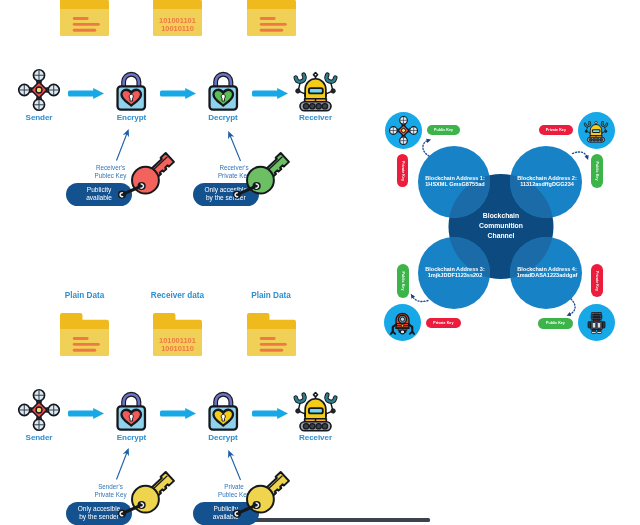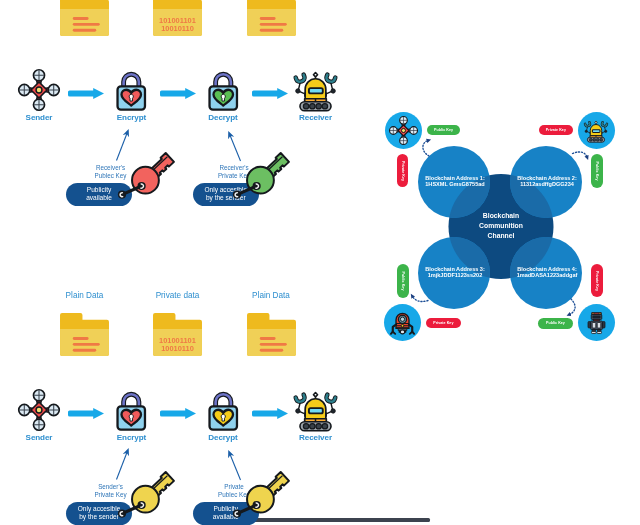--- a/index.html
+++ b/index.html
@@ -2,21 +2,21 @@
 <html><head>
 <meta charset="utf-8">
 <title>Encryption and Blockchain Diagram</title>
 <style>
   html, body { margin:0; padding:0; width:640px; height:525px; background:#fff; overflow:hidden;
     font-family:"Liberation Sans", sans-serif; -webkit-font-smoothing:antialiased; }
   #root { position:relative; width:640px; height:420px; background:#fff; }
   .abs { position:absolute; }
   .node-label { position:absolute; color:#2e8fcf; font-weight:700; font-size:8.1px;
     white-space:nowrap; text-align:center; transform:translateX(-50%); letter-spacing:-0.1px; }
-  .doc-label { position:absolute; color:#2e8fcf; font-weight:400; font-size:8.2px;
+  .doc-label { position:absolute; color:#2e8fcf; font-weight:700; font-size:8.2px;
     white-space:nowrap; text-align:center; transform:translateX(-50%); }
   .callout-title { position:absolute; color:#2f76b8; font-weight:400; font-size:6.3px;
     line-height:7.9px; white-space:nowrap; text-align:center; transform:translateX(-50%); }
   .pill { position:absolute; background:#14518f; border-radius:12px; color:#fff; font-weight:400;
     font-size:6.55px; line-height:8.6px; display:flex; flex-direction:column; align-items:center;
     justify-content:center; text-align:center; white-space:nowrap; }
   .bc-addr { position:absolute; color:#fff; font-size:5.55px; font-weight:700; line-height:6.4px;
     text-align:center; white-space:nowrap; transform:translate(-50%,-50%); }
   .bc-center { position:absolute; color:#fff; font-size:6.8px; font-weight:700; line-height:10.4px;
     text-align:center; white-space:nowrap; transform:translate(-50%,-50%); }
@@ -209,21 +209,21 @@
 <path d="M237.9 192.9 a2.0 2.0 0 1 0 0.3 3.5" fill="none" stroke="#f2f2f2" stroke-width="1.5"></path>
 <circle cx="256.6" cy="186" r="4.1" fill="#15191d"></circle>
 <path d="M255.70000000000002 184.3 a2.0 2.0 0 1 1 -0.3 3.5" fill="none" stroke="#f2f2f2" stroke-width="1.5"></path>
 </svg>
 <div class="pill" style="left:193px;top:182.7px;width:65.5px;height:23.5px;z-index:3;">
 <span>Only accesible</span>
 <span>by the sender</span>
 </div>
 <div class="abs" style="left:0;top:0;width:360px;height:525px;">
 <div class="doc-label" style="left:84.5px;top:290.5px;">Plain Data</div>
-<div class="doc-label" style="left:177.5px;top:290.5px;">Private data</div>
+<div class="doc-label" style="left:177.5px;top:290.5px;">Receiver data</div>
 <div class="doc-label" style="left:271px;top:290.5px;">Plain Data</div>
 <div class="abs" style="left:59.0px;top:312px;">
         <svg viewBox="0 0 100 88" width="51" height="45">
 <path d="M2 6 a4 4 0 0 1 4 -4 H42 a4 4 0 0 1 4 4 V15 H94 a4 4 0 0 1 4 4 V82 a4 4 0 0 1 -4 4 H6 a4 4 0 0 1 -4 -4 Z" fill="#eeba1e"></path>
 <path d="M2 33 H98 V82 a4 4 0 0 1 -4 4 H6 a4 4 0 0 1 -4 -4 Z" fill="#f0d057"></path>
 <rect x="27" y="49" width="31" height="5.6" rx="2.8" fill="#ef7945"></rect>
 <rect x="27" y="60.5" width="53" height="5.6" rx="2.8" fill="#ef7945"></rect>
 <rect x="27" y="72" width="46" height="5.6" rx="2.8" fill="#ef7945"></rect>
 </svg>
       </div>

